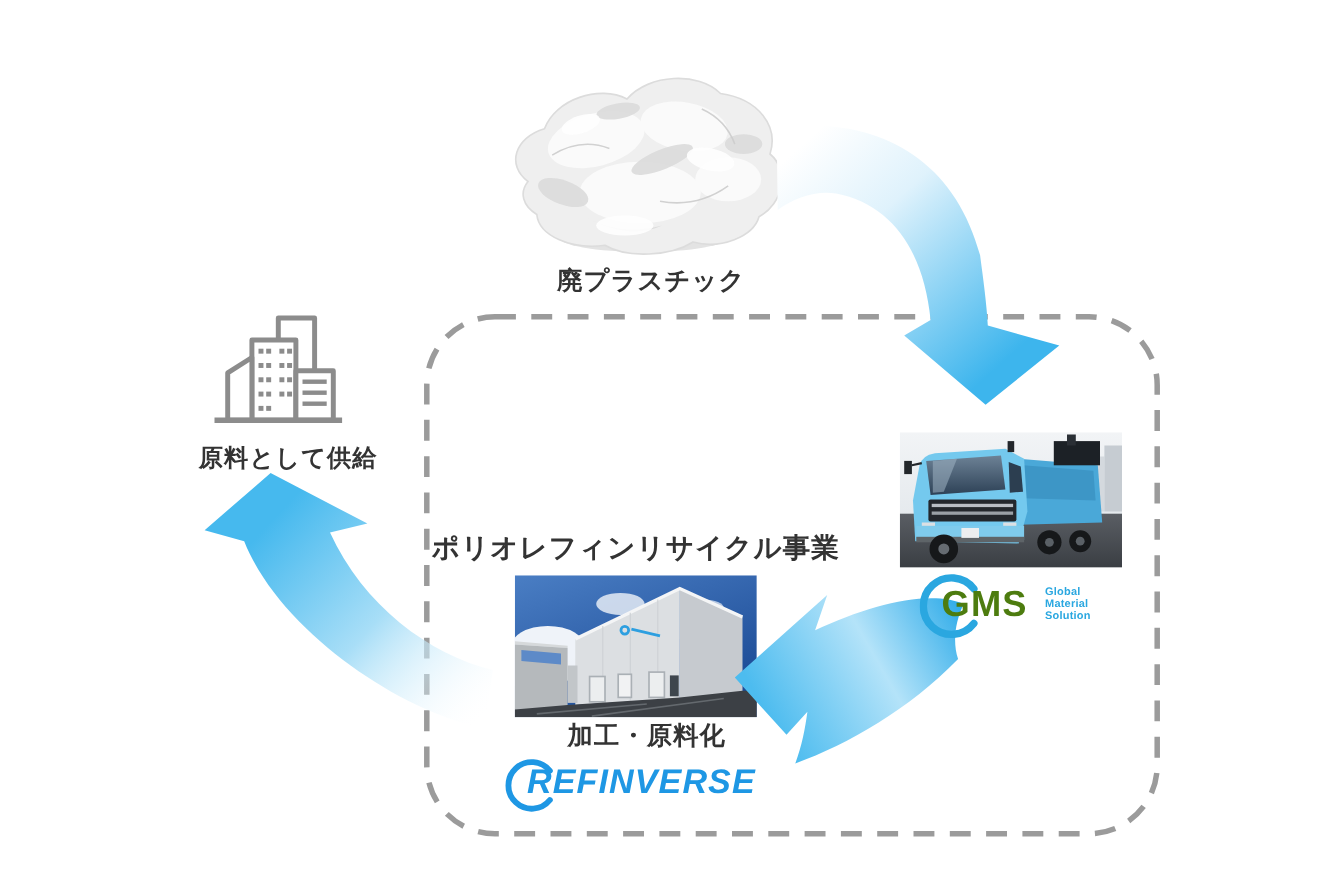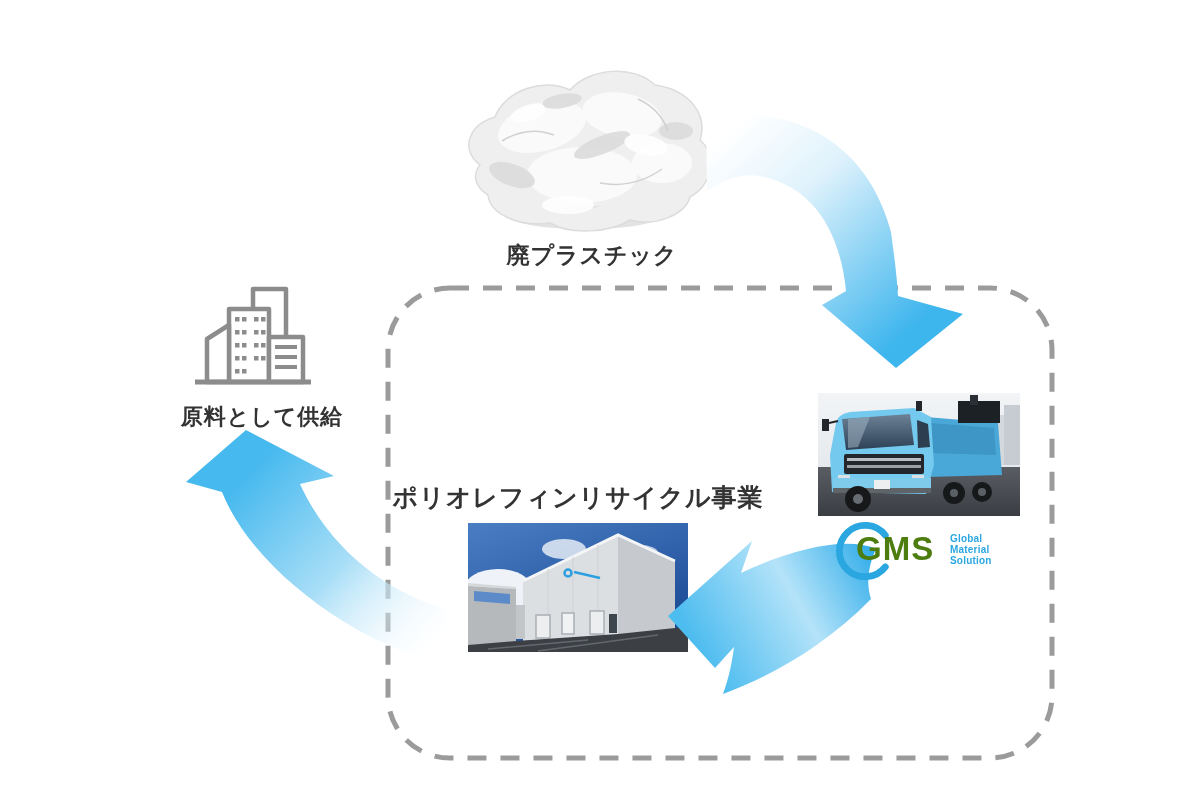--- a/index.html
+++ b/index.html
@@ -247,28 +247,35 @@
         <line x1="82" y1="64" x2="104" y2="64"></line>
         <line x1="82" y1="74" x2="104" y2="74"></line>
         <line x1="82" y1="84" x2="104" y2="84"></line>
       </g>
       <line x1="2" y1="99" x2="118" y2="99" stroke="#8C8C8C" stroke-width="5"></line>
     </g>
   </svg>
 
   <div class="jp-label lbl-waste">廃プラスチック</div>
   <div class="jp-label lbl-business">ポリオレフィンリサイクル事業</div>
+  <div class="jp-label lbl-processing">加工・原料化</div>
   <div class="jp-label lbl-supply">原料として供給</div>
 
   <div class="logo gms-logo">
     <svg class="gms-arc" width="62" height="64" viewBox="0 0 64 64">
       <path d="M 50.9,14.7 A 26.5,26.5 0 1 0 50.9,47.3" fill="none" stroke="#2AA7E0" stroke-width="7" stroke-linecap="round"></path>
     </svg>
     <span class="gms-text">GMS</span>
     <span class="gms-tagline">
       <span>Global</span>
       <span>Material</span>
       <span>Solution</span>
     </span>
   </div>
 
+  <div class="logo ref-logo">
+    <svg class="ref-arc" width="52" height="54" viewBox="0 0 54 54">
+      <path d="M 43.5,13.2 A 22,22 0 1 0 43.5,40.8" fill="none" stroke="#1E97E4" stroke-width="5.5" stroke-linecap="round"></path>
+    </svg>
+    <span class="ref-text">REFINVERSE</span>
+  </div>
 
 </div>
 
 </body></html>

